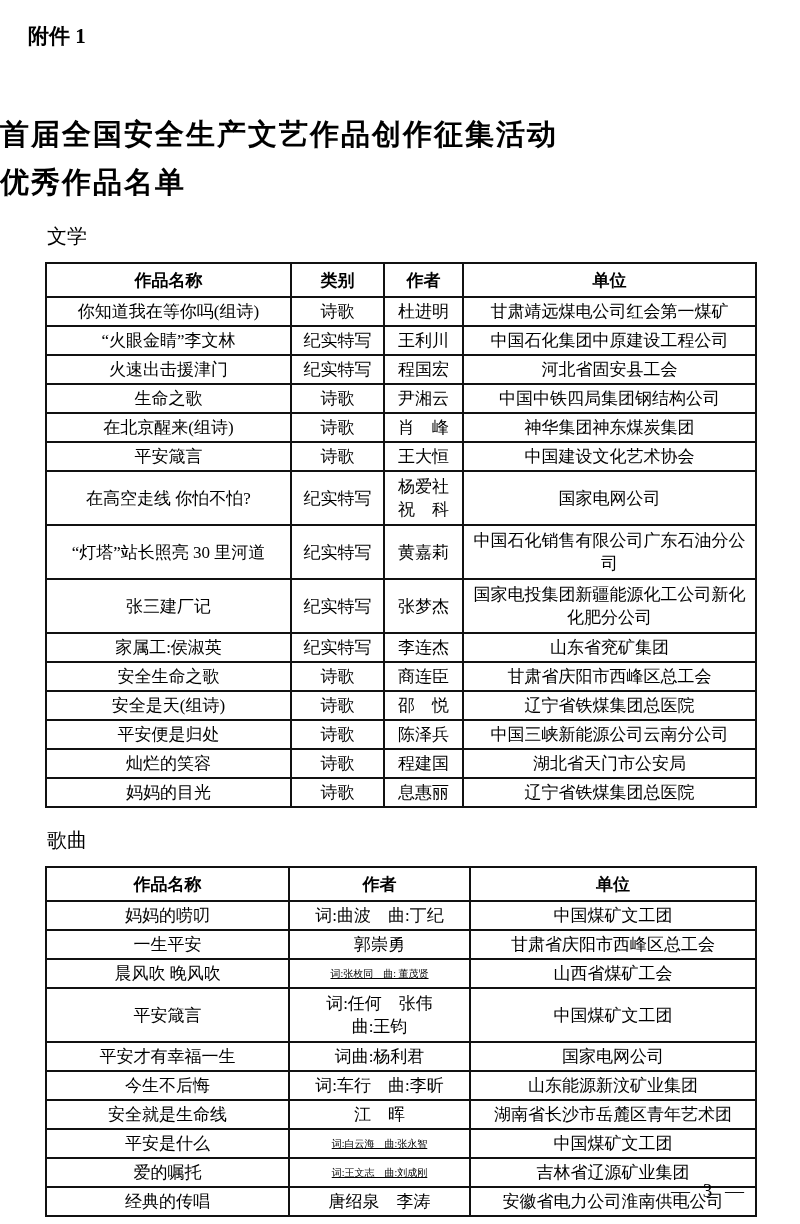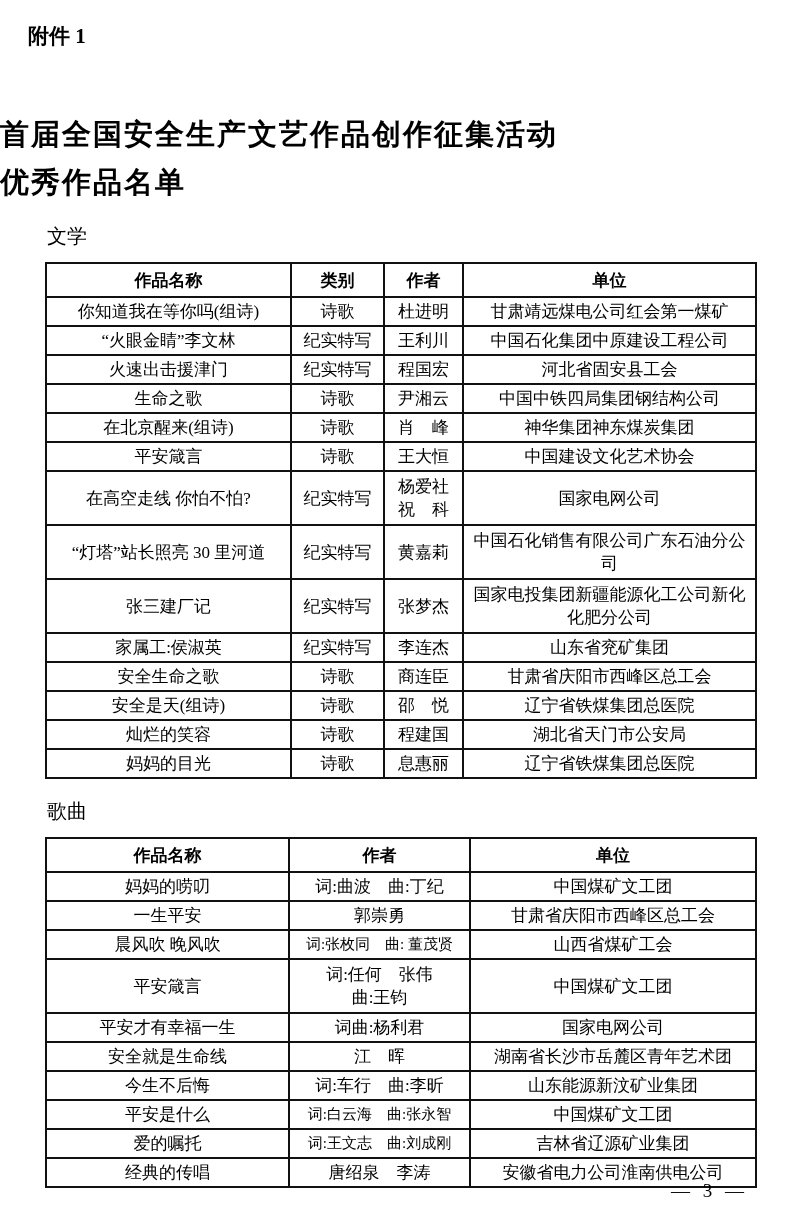--- a/index.html
+++ b/index.html
@@ -48,21 +48,21 @@
     height: 30px;
     font-family: "Liberation Sans", "DejaVu Sans", sans-serif;
     font-weight: bold;
     font-size: 17px;
     text-align: center;
   }
   table.doc-table td { height: 25px; line-height: 23px; }
   tr.tall td { height: 50px; }
   td.col-name, td.col-unit { text-align: center; }
   td.col-category, td.col-author { text-align: center; white-space: pre-line; }
-  tr.small-author td.col-author { font-size: 15px; }
+  tr.small-author td.col-author { font-size: 10px; text-decoration: underline; }
   .page-number {
     position: absolute;
     top: 1180px;
     right: 52px;
     font-size: 19px;
     letter-spacing: 4px;
   }
 </style>
 </head>
 <body>
@@ -159,20 +159,26 @@
         <td class="col-author">商连臣</td>
         <td class="col-unit">甘肃省庆阳市西峰区总工会</td>
       </tr>
       <tr>
         <td class="col-name">安全是天(组诗)</td>
         <td class="col-category">诗歌</td>
         <td class="col-author">邵　悦</td>
         <td class="col-unit">辽宁省铁煤集团总医院</td>
       </tr>
       <tr>
+        <td class="col-name">平安便是归处</td>
+        <td class="col-category">诗歌</td>
+        <td class="col-author">陈泽兵</td>
+        <td class="col-unit">中国三峡新能源公司云南分公司</td>
+      </tr>
+      <tr>
         <td class="col-name">灿烂的笑容</td>
         <td class="col-category">诗歌</td>
         <td class="col-author">程建国</td>
         <td class="col-unit">湖北省天门市公安局</td>
       </tr>
       <tr>
         <td class="col-name">妈妈的目光</td>
         <td class="col-category">诗歌</td>
         <td class="col-author">息惠丽</td>
         <td class="col-unit">辽宁省铁煤集团总医院</td>
@@ -216,28 +222,28 @@
         <td class="col-author">词:任何　张伟
 曲:王钧</td>
         <td class="col-unit">中国煤矿文工团</td>
       </tr>
       <tr>
         <td class="col-name">平安才有幸福一生</td>
         <td class="col-author">词曲:杨利君</td>
         <td class="col-unit">国家电网公司</td>
       </tr>
       <tr>
+        <td class="col-name">今生不后悔</td>
+        <td class="col-author">词:车行　曲:李昕</td>
+        <td class="col-unit">山东能源新汶矿业集团</td>
+      </tr>
+      <tr>
         <td class="col-name">安全就是生命线</td>
         <td class="col-author">江　晖</td>
         <td class="col-unit">湖南省长沙市岳麓区青年艺术团</td>
-      </tr>
-      <tr>
-        <td class="col-name">今生不后悔</td>
-        <td class="col-author">词:车行　曲:李昕</td>
-        <td class="col-unit">山东能源新汶矿业集团</td>
       </tr>
       <tr class="small-author">
         <td class="col-name">平安是什么</td>
         <td class="col-author">词:白云海　曲:张永智</td>
         <td class="col-unit">中国煤矿文工团</td>
       </tr>
       <tr class="small-author">
         <td class="col-name">爱的嘱托</td>
         <td class="col-author">词:王文志　曲:刘成刚</td>
         <td class="col-unit">吉林省辽源矿业集团</td>

